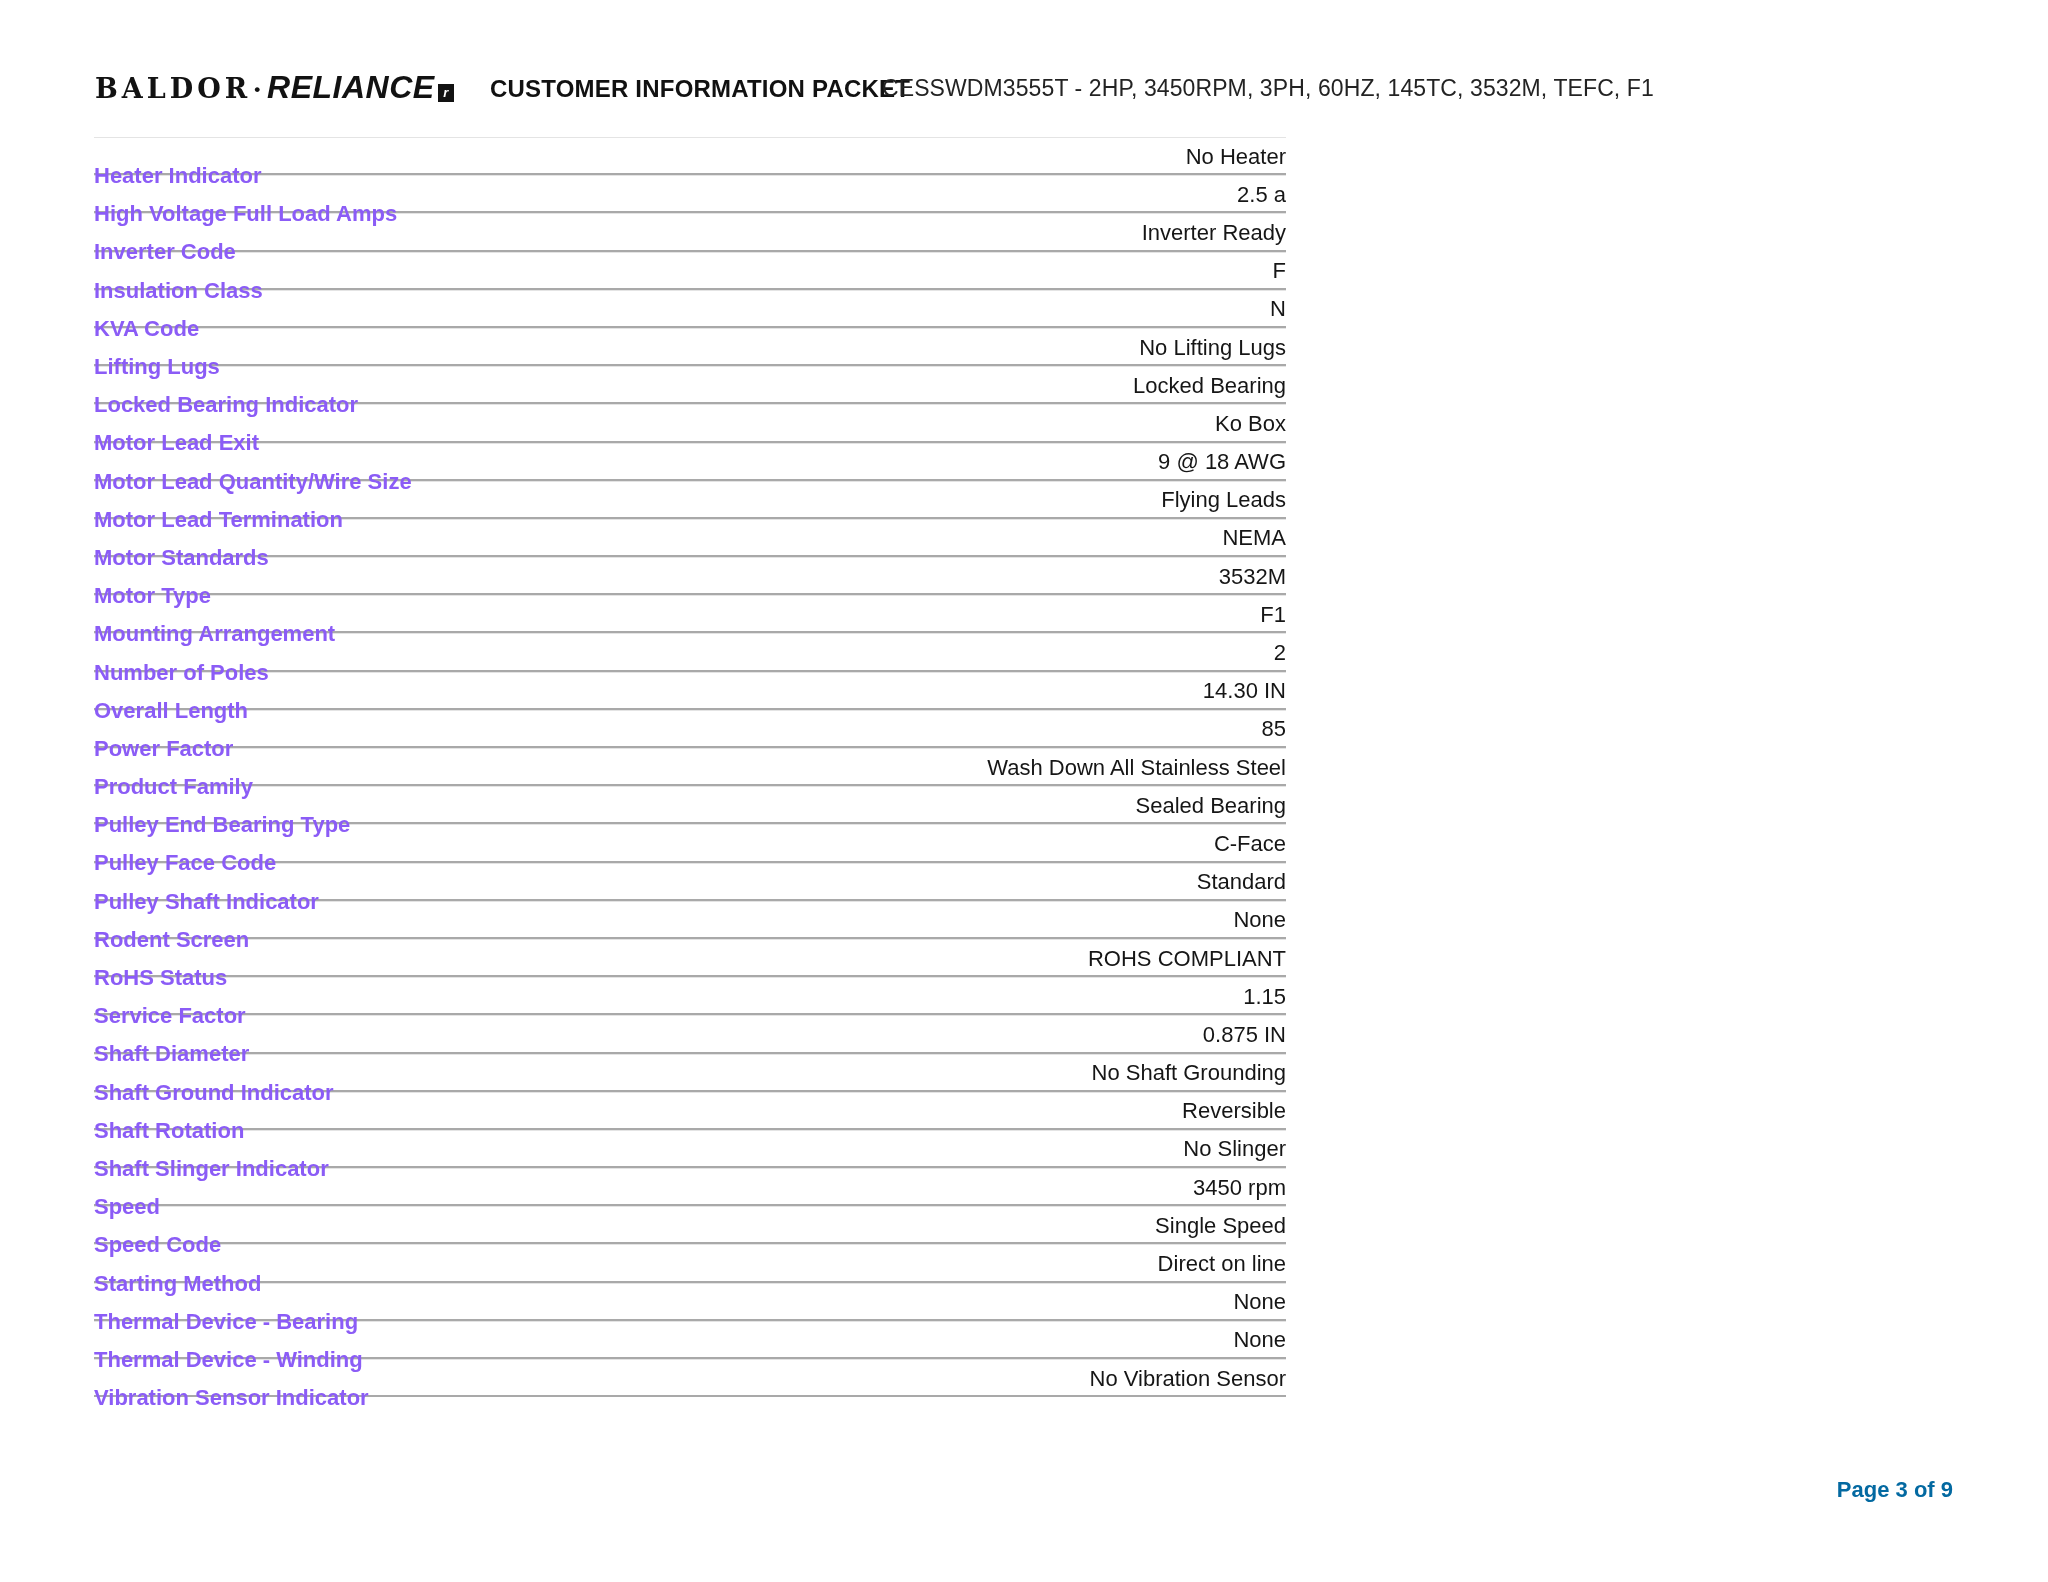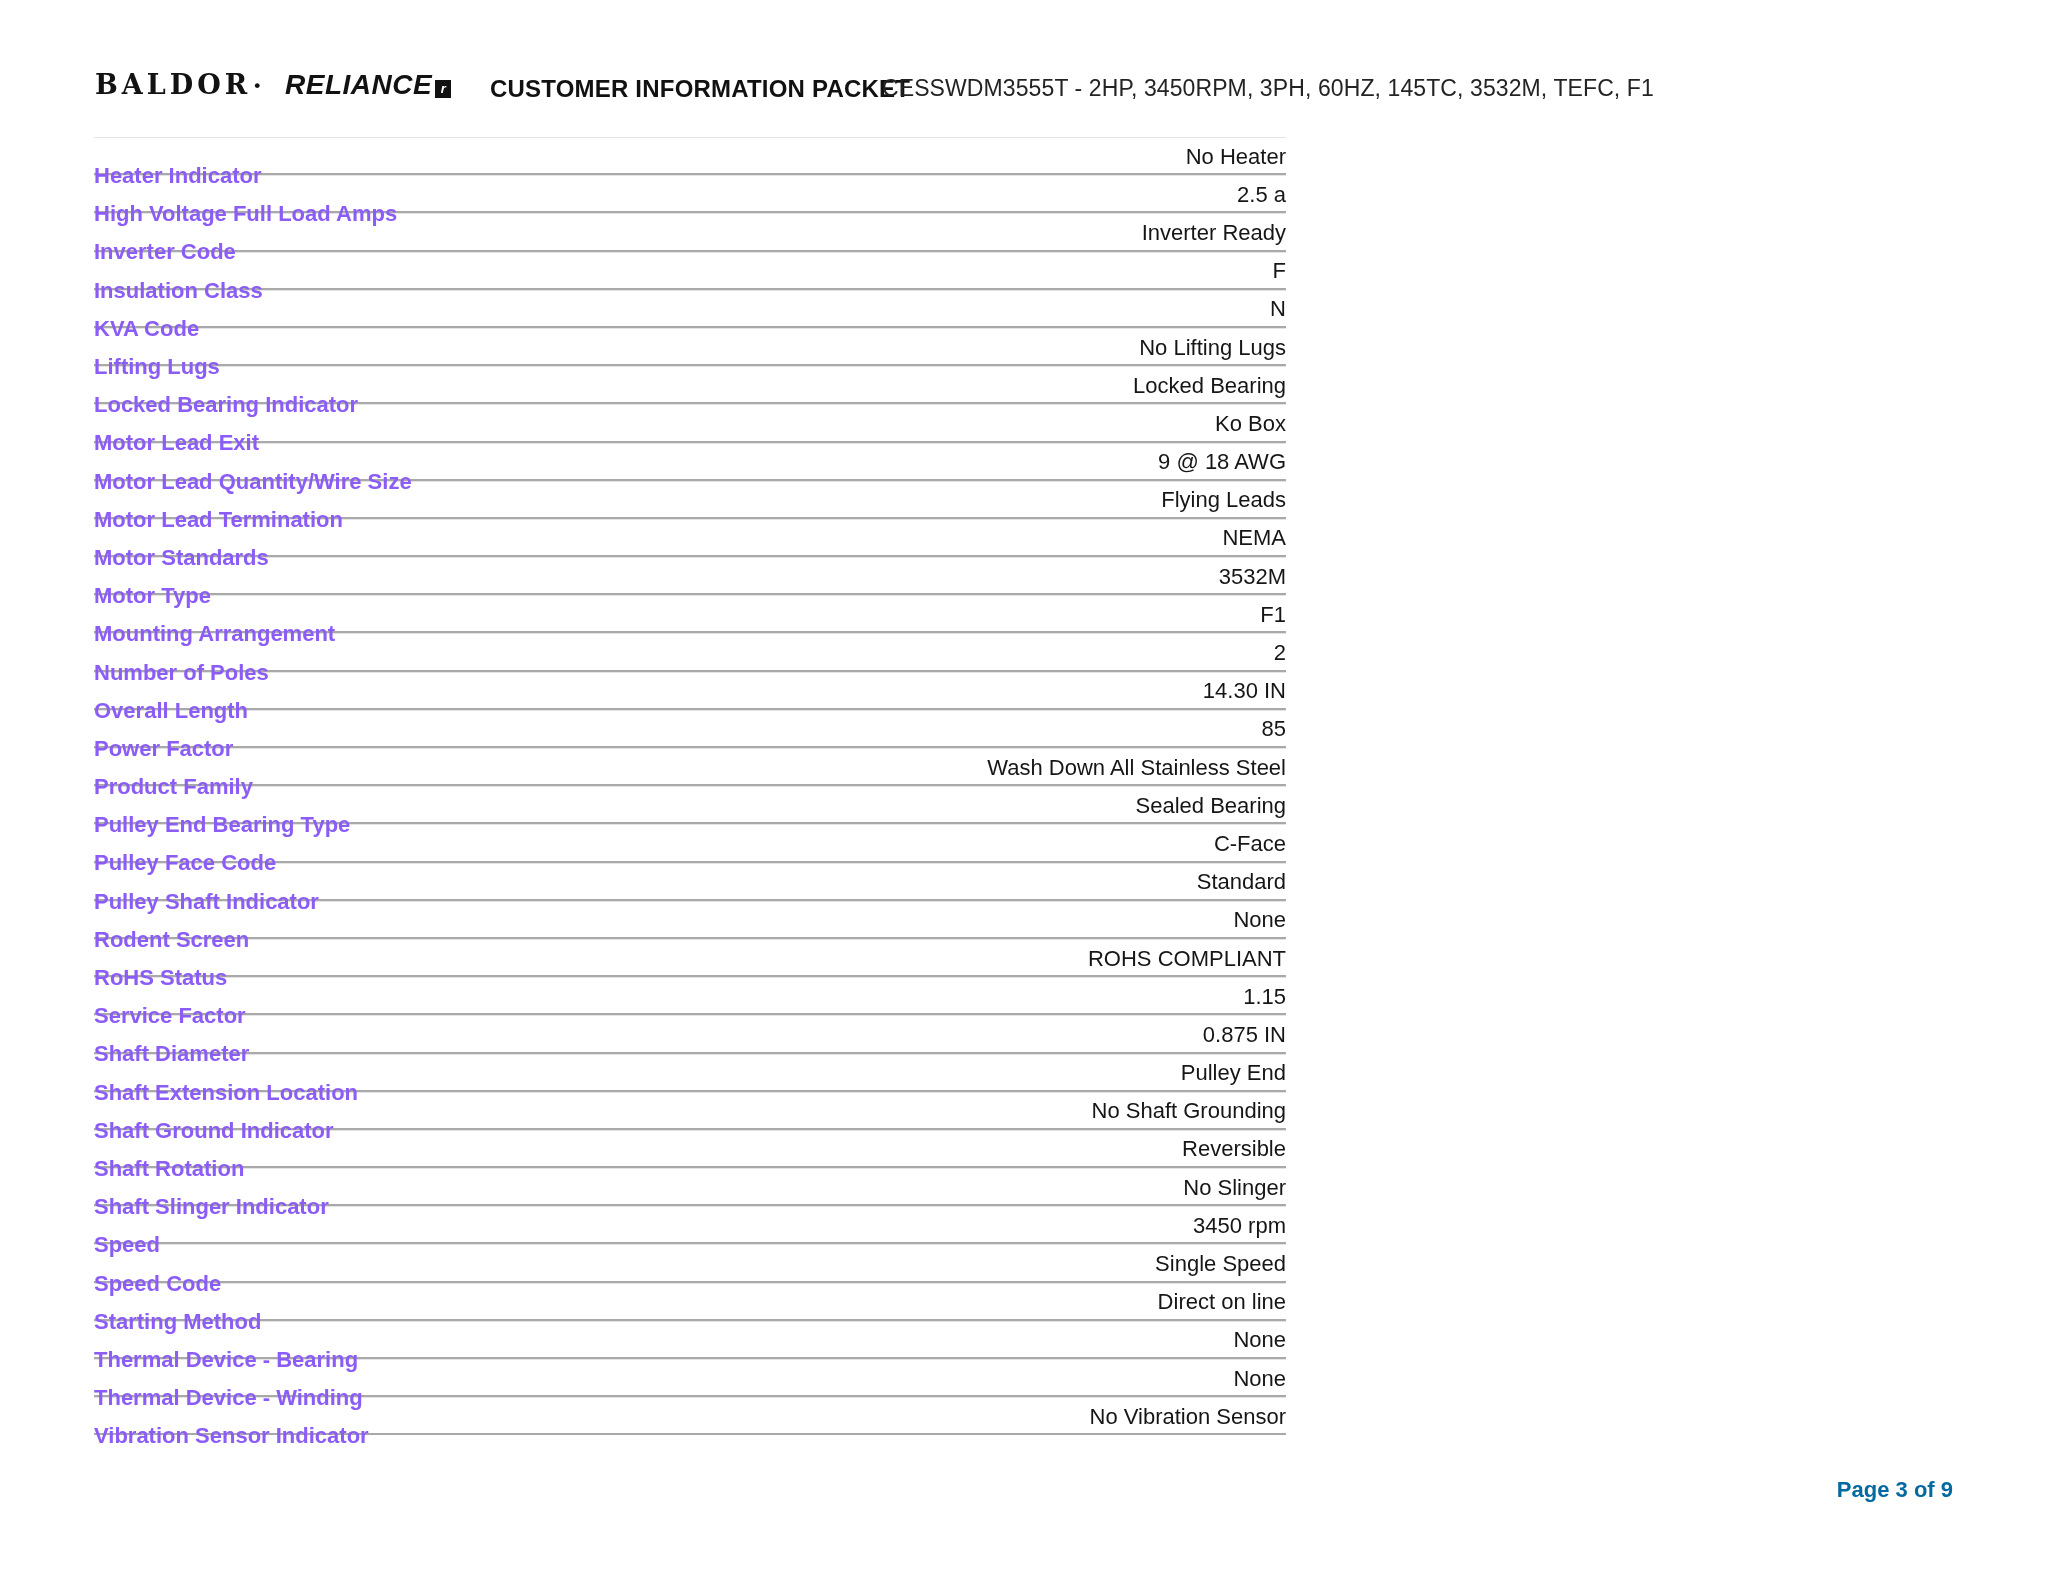--- a/index.html
+++ b/index.html
@@ -22,22 +22,22 @@
   }
   .brand-baldor {
     font-family: "DejaVu Serif", "Liberation Serif", serif;
     font-weight: 700; font-size: 27px; letter-spacing: 4px; color: #121212;
   }
   .brand-dot {
     display: inline-block; font-size: 17px; color: #121212;
     margin: 0 7px 0 3px; vertical-align: 3px; font-weight: 700;
   }
   .brand-reliance {
-    font-style: italic; font-weight: 700; font-size: 28px;
-    letter-spacing: 0.5px; color: #121212; margin-left: 18px;
+    font-style: italic; font-weight: 700; font-size: 32px;
+    letter-spacing: 0.5px; color: #121212;
   }
   .tm-box {
     display: inline-block; width: 16px; height: 18px; background: #121212;
     margin-left: 3px; vertical-align: 1px; text-align: center;
     color: #ffffff; font-size: 13px; font-weight: 700; font-style: italic;
     line-height: 18px;
   }
 
   .doc-title {
     position: absolute; left: 490px; top: 77px;
@@ -182,24 +182,20 @@
     </div>
       <div class="spec-row">
       <span class="spec-label">Service Factor</span>
       <span class="spec-value">1.15</span>
     </div>
       <div class="spec-row">
       <span class="spec-label">Shaft Diameter</span>
       <span class="spec-value">0.875 IN</span>
     </div>
       <div class="spec-row">
-      <span class="spec-label">Shaft Extension Location</span>
-      <span class="spec-value">Pulley End</span>
-    </div>
-      <div class="spec-row">
       <span class="spec-label">Shaft Ground Indicator</span>
       <span class="spec-value">No Shaft Grounding</span>
     </div>
       <div class="spec-row">
       <span class="spec-label">Shaft Rotation</span>
       <span class="spec-value">Reversible</span>
     </div>
       <div class="spec-row">
       <span class="spec-label">Shaft Slinger Indicator</span>
       <span class="spec-value">No Slinger</span>

